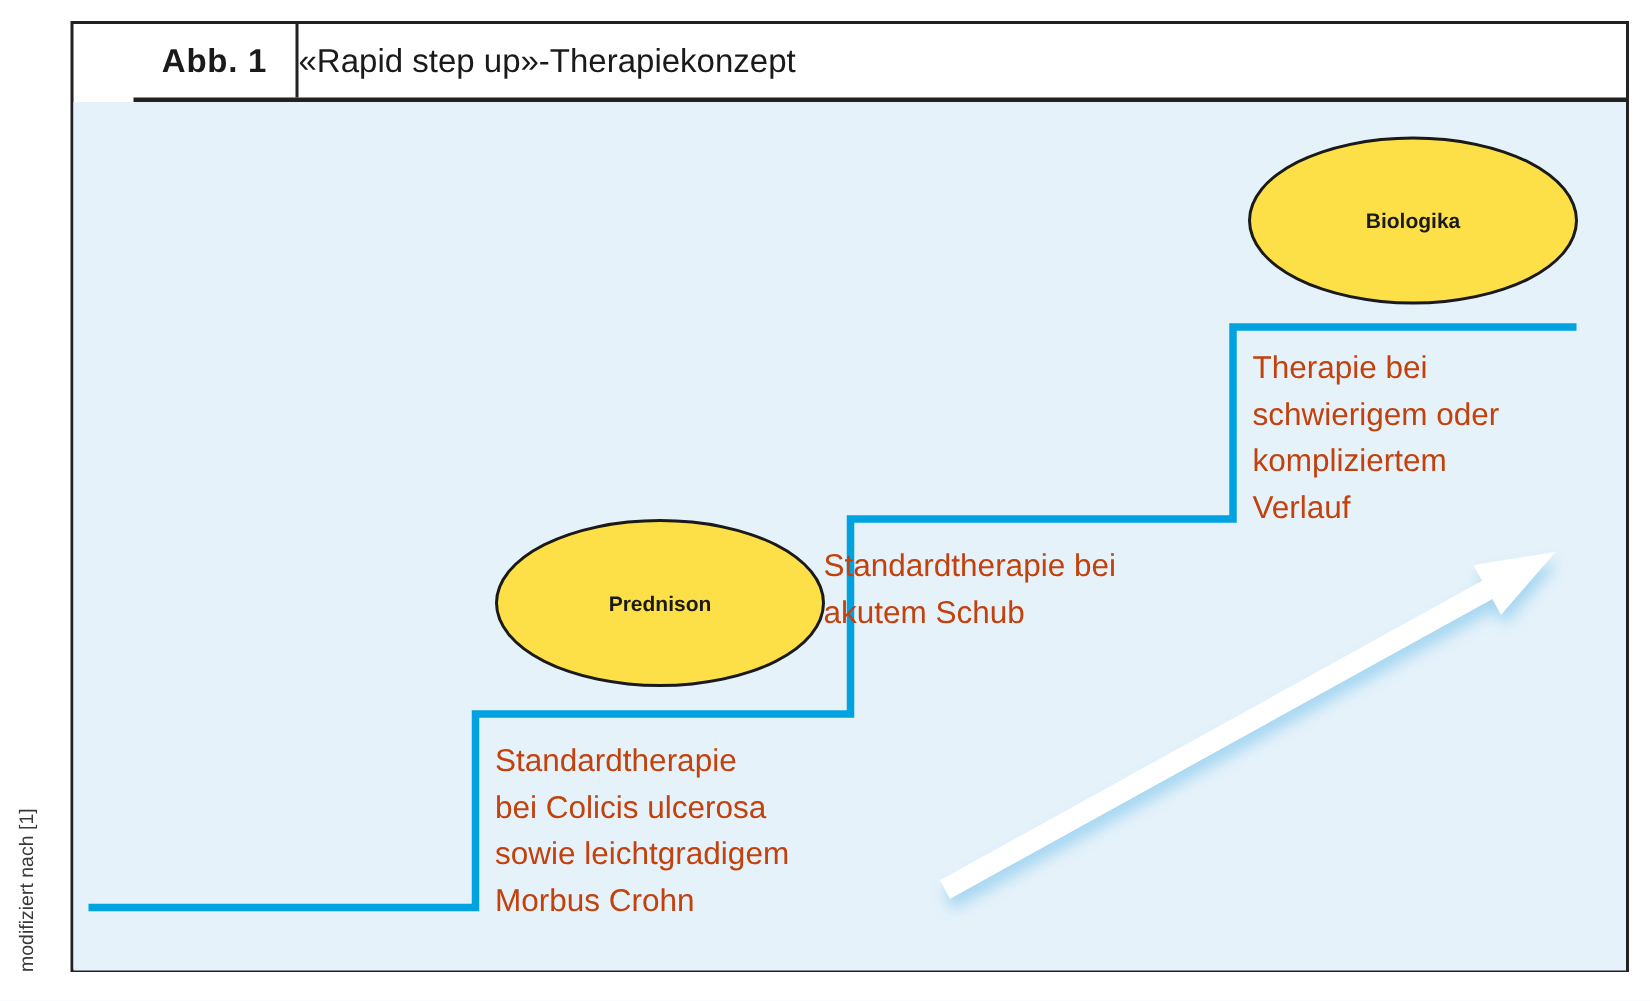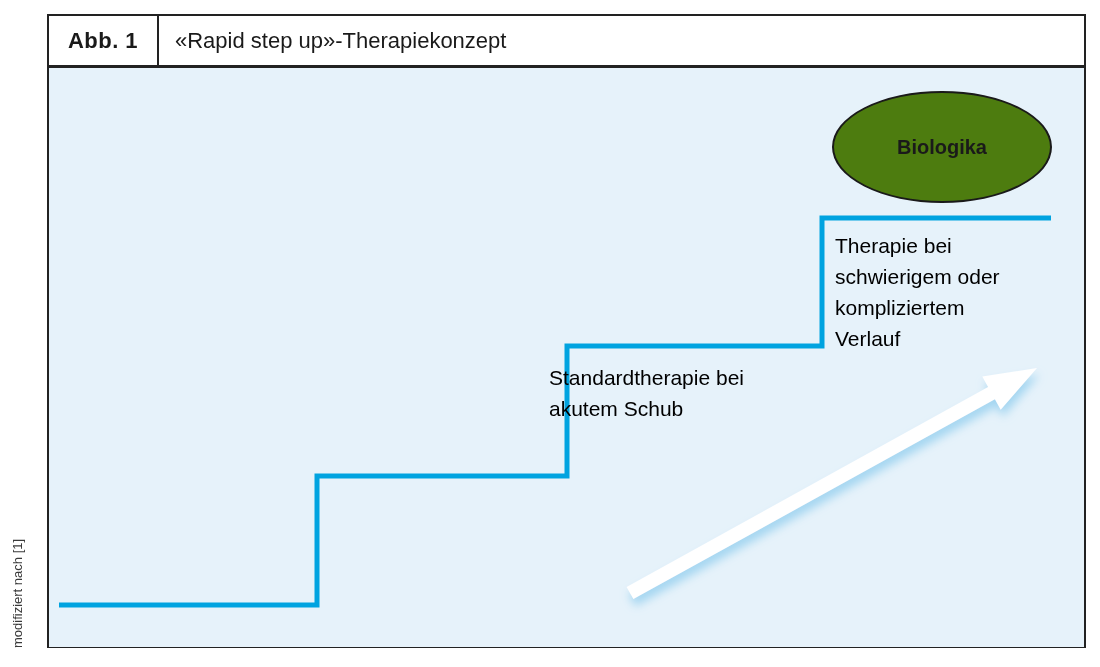--- a/index.html
+++ b/index.html
@@ -9,56 +9,56 @@
   
   .figure-frame {
     position: absolute; left: 47px; top: 14px;
     width: 1039px; height: 634px;
     border: 2px solid #222; box-sizing: border-box; background: #ffffff;
   }
 
   
   .figure-header {
     display: flex; align-items: stretch; height: 52px;
-    border-bottom: 3px solid #222; background: #ffffff; box-sizing: border-box;
+    border-bottom: 3px solid #222; background: #ffffff; box-sizing: border-box; margin-left: 40px;
   }
   .figure-label-cell {
     width: 108px; flex: 0 0 108px; border-right: 2px solid #222;
     display: flex; align-items: center; justify-content: center;
     font-weight: bold; font-size: 22px; letter-spacing: 0.5px;
   }
   .figure-title-cell {
     flex: 1; display: flex; align-items: center;
-    padding-left: 16px; font-size: 22px;
+    font-size: 22px;
   }
 
   
   .panel {
     position: relative; width: 100%; height: 579px;
     background: #E6F2FA; overflow: hidden;
   }
   .panel svg.lines { position: absolute; left: 0; top: 0; }
 
   
   .ellipse {
     position: absolute; width: 220px; height: 112px;
-    background: #4d7c0f; border: 2px solid #1a1a1a; border-radius: 50%;
+    background: #fde047; border: 2px solid #1a1a1a; border-radius: 50%;
     display: flex; align-items: center; justify-content: center;
-    text-align: center; font-weight: bold; font-size: 20px; line-height: 30px;
+    text-align: center; font-weight: bold; font-size: 14px; line-height: 30px;
     white-space: pre-line; box-sizing: border-box;
   }
   .ellipse-1 { left: 26px;  top: 414px; }
   .ellipse-2 { left: 281px; top: 278px; }
   .ellipse-3 { left: 531px; top: 152px; }
   .ellipse-4 { left: 783px; top: 23px;  }
 
   
   .note {
     position: absolute; font-size: 21px; line-height: 31px;
-    white-space: pre-line; color: #000000;
+    white-space: pre-line; color: #c2410c;
   }
   .note-1 { left: 281px; top: 424px; width: 250px; }
   .note-2 { left: 500px; top: 294px; width: 270px; }
   .note-3 { left: 786px; top: 162px; width: 230px; }
 
   
   .credit {
     position: absolute; left: 10px; top: 648px; width: 218px; height: 18px;
     transform: rotate(-90deg); transform-origin: 0 0;
     font-size: 13px; color: #3a3a3a; white-space: nowrap;
@@ -86,24 +86,29 @@
             <feDropShadow dx="2" dy="7" stdDeviation="5" flood-color="#9FD4F0" flood-opacity="0.95"></feDropShadow>
           </filter>
         </defs>
 
         <polyline points="10,537 268,537 268,408 518,408 518,278 773,278 773,150 1002,150" fill="none" stroke-width="5" stroke="#00A3E0"></polyline>
 
         <polygon points="584.4,531.1 945.9,331.3 951.7,341.8 988,300 933.3,308.6 939.1,319.1 577.6,518.9" filter="url(#arrowGlow)" fill="#FFFFFF"></polygon>
       </svg>
 
 
+      <div class="ellipse ellipse-2">Prednison</div>
 
 
       <div class="ellipse ellipse-4">Biologika</div>
 
+      <div class="note note-1">Standardtherapie
+bei Colicis ulcerosa
+sowie leichtgradigem
+Morbus Crohn</div>
 
       <div class="note note-2">Standardtherapie bei
 akutem Schub</div>
 
       <div class="note note-3">Therapie bei
 schwierigem oder
 kompliziertem
 Verlauf</div>
 
     </div>

